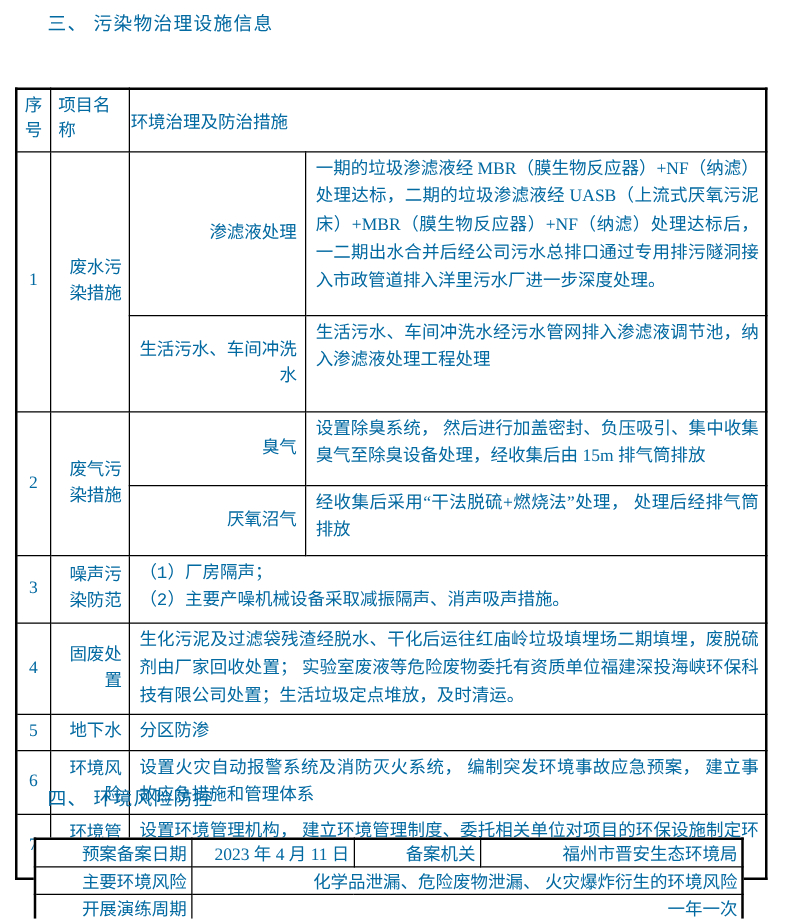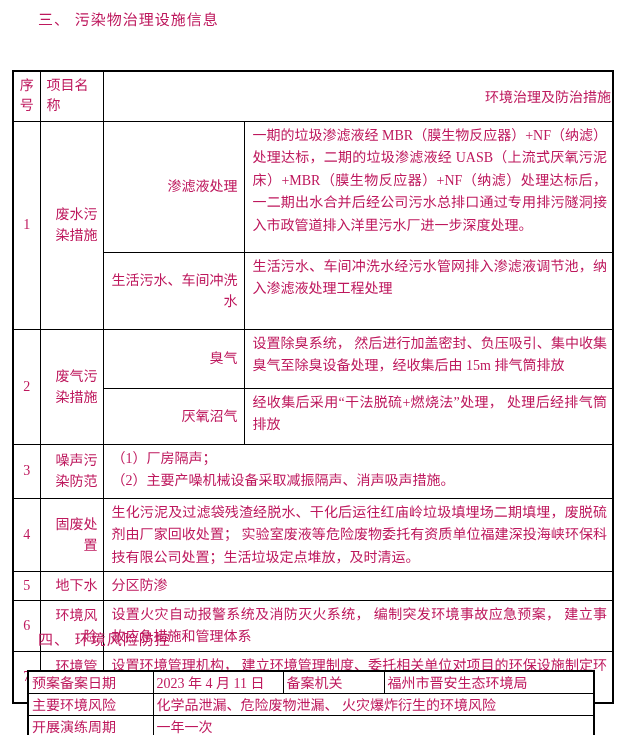--- a/index.html
+++ b/index.html
@@ -5,21 +5,21 @@
   html, body {
     margin: 0;
     padding: 0;
     background: #ffffff;
   }
   .page {
     position: relative;
     width: 634px;
     height: 735px;
     background: #ffffff;
-    color: #be185d;
+    color: #0369a1;
     font-family: "Liberation Serif", "DejaVu Serif", serif;
     overflow: hidden;
   }
   .sec-title {
     position: absolute;
     left: 38px;
     font-size: 15px;
     line-height: 20px;
     letter-spacing: 1px;
     white-space: pre;
@@ -62,24 +62,24 @@
     vertical-align: middle;
     padding: 17px 6px;
     line-height: 21px;
   }
   .cell-desc {
     text-align: justify;
     vertical-align: top;
     padding: 3px 5px 2px 8px;
     line-height: 22.5px;
   }
-  .prelines { white-space: pre-line; text-align: left; }
+  .prelines { white-space: pre-line; text-align: left; font-family: Liberation Mono, monospace; }
   .hdr-no { text-align: center; vertical-align: middle; line-height: 20px; }
   .hdr-name { text-align: left; vertical-align: middle; padding: 0 6px; line-height: 20px; font-family: Liberation Mono, monospace; }
-  .hdr-measures { text-align: right; vertical-align: middle; }
+  .hdr-measures { text-align: left; vertical-align: middle; }
 
   tr.h-header   { height: 50px; }
   tr.h-r1a { height: 131px; }
   tr.h-r1b { height: 46px; }
   tr.h-r2a { height: 59px; }
   tr.h-r2b { height: 45px; }
   tr.h-r3  { height: 54px; }
   tr.h-r4  { height: 63px; }
   tr.h-r5  { height: 21px; }
   tr.h-r6  { height: 41px; }
@@ -88,21 +88,21 @@
   #risk-table {
     position: absolute;
     left: 27px;
     top: 652px;
     width: 566px;
     border: 2px solid #000;
   }
   #risk-table td {
     border: 1px solid #000;
     font-size: 14px;
-    text-align: left;
+    text-align: right;
     vertical-align: middle;
     padding: 0 3px;
     overflow: hidden;
   }
   #risk-table tr { height: 22px; }
 </style>
 </head>
 <body>
 
 <div class="page">

